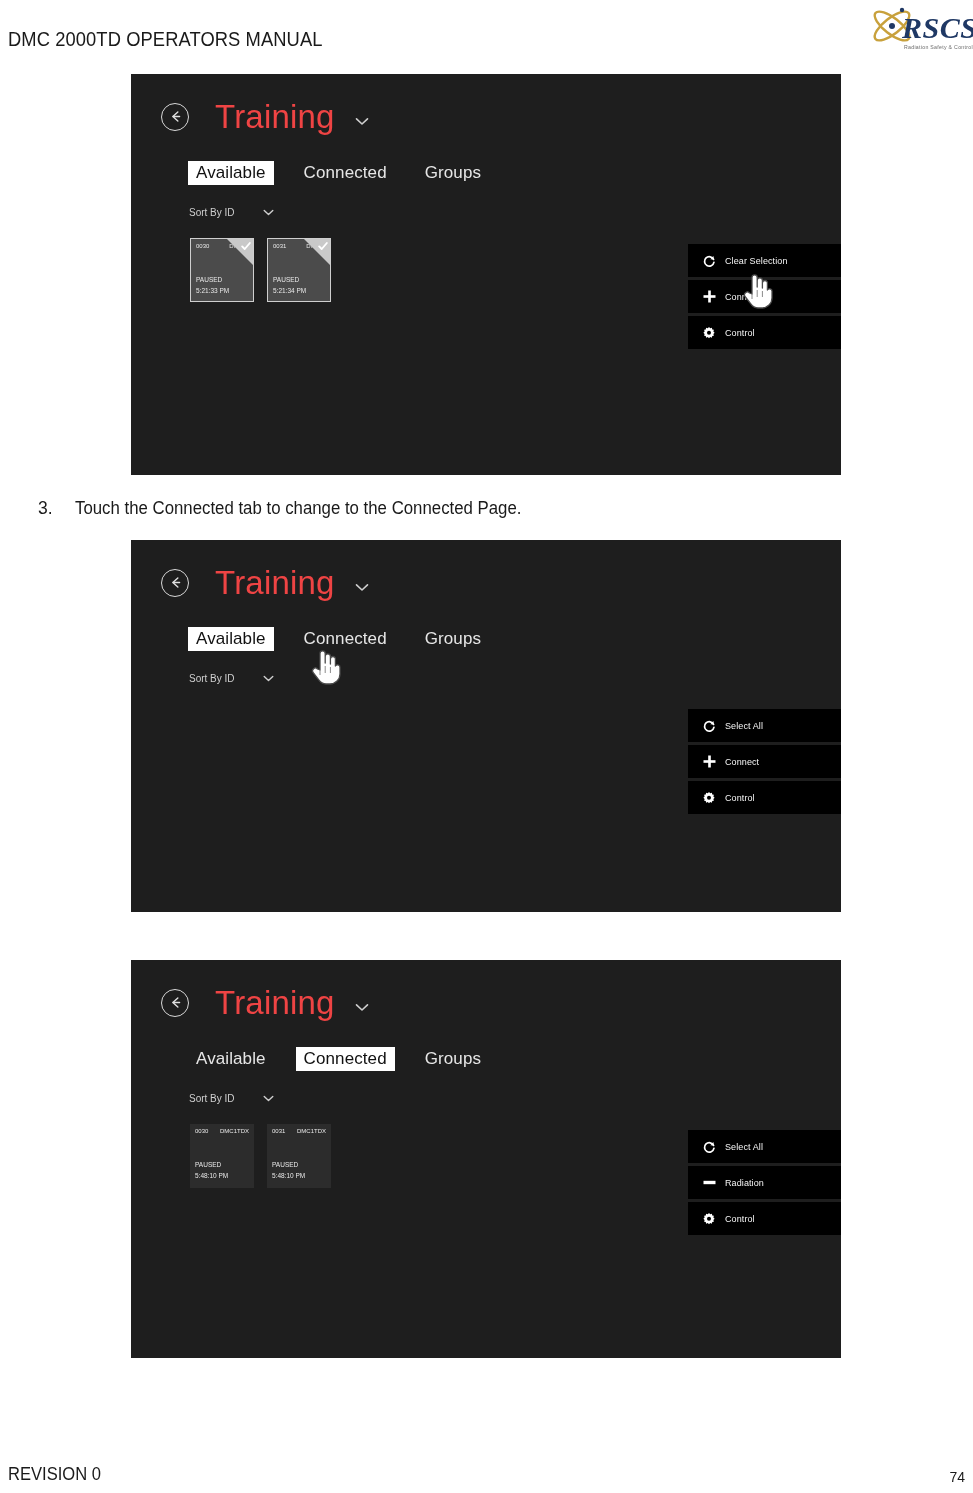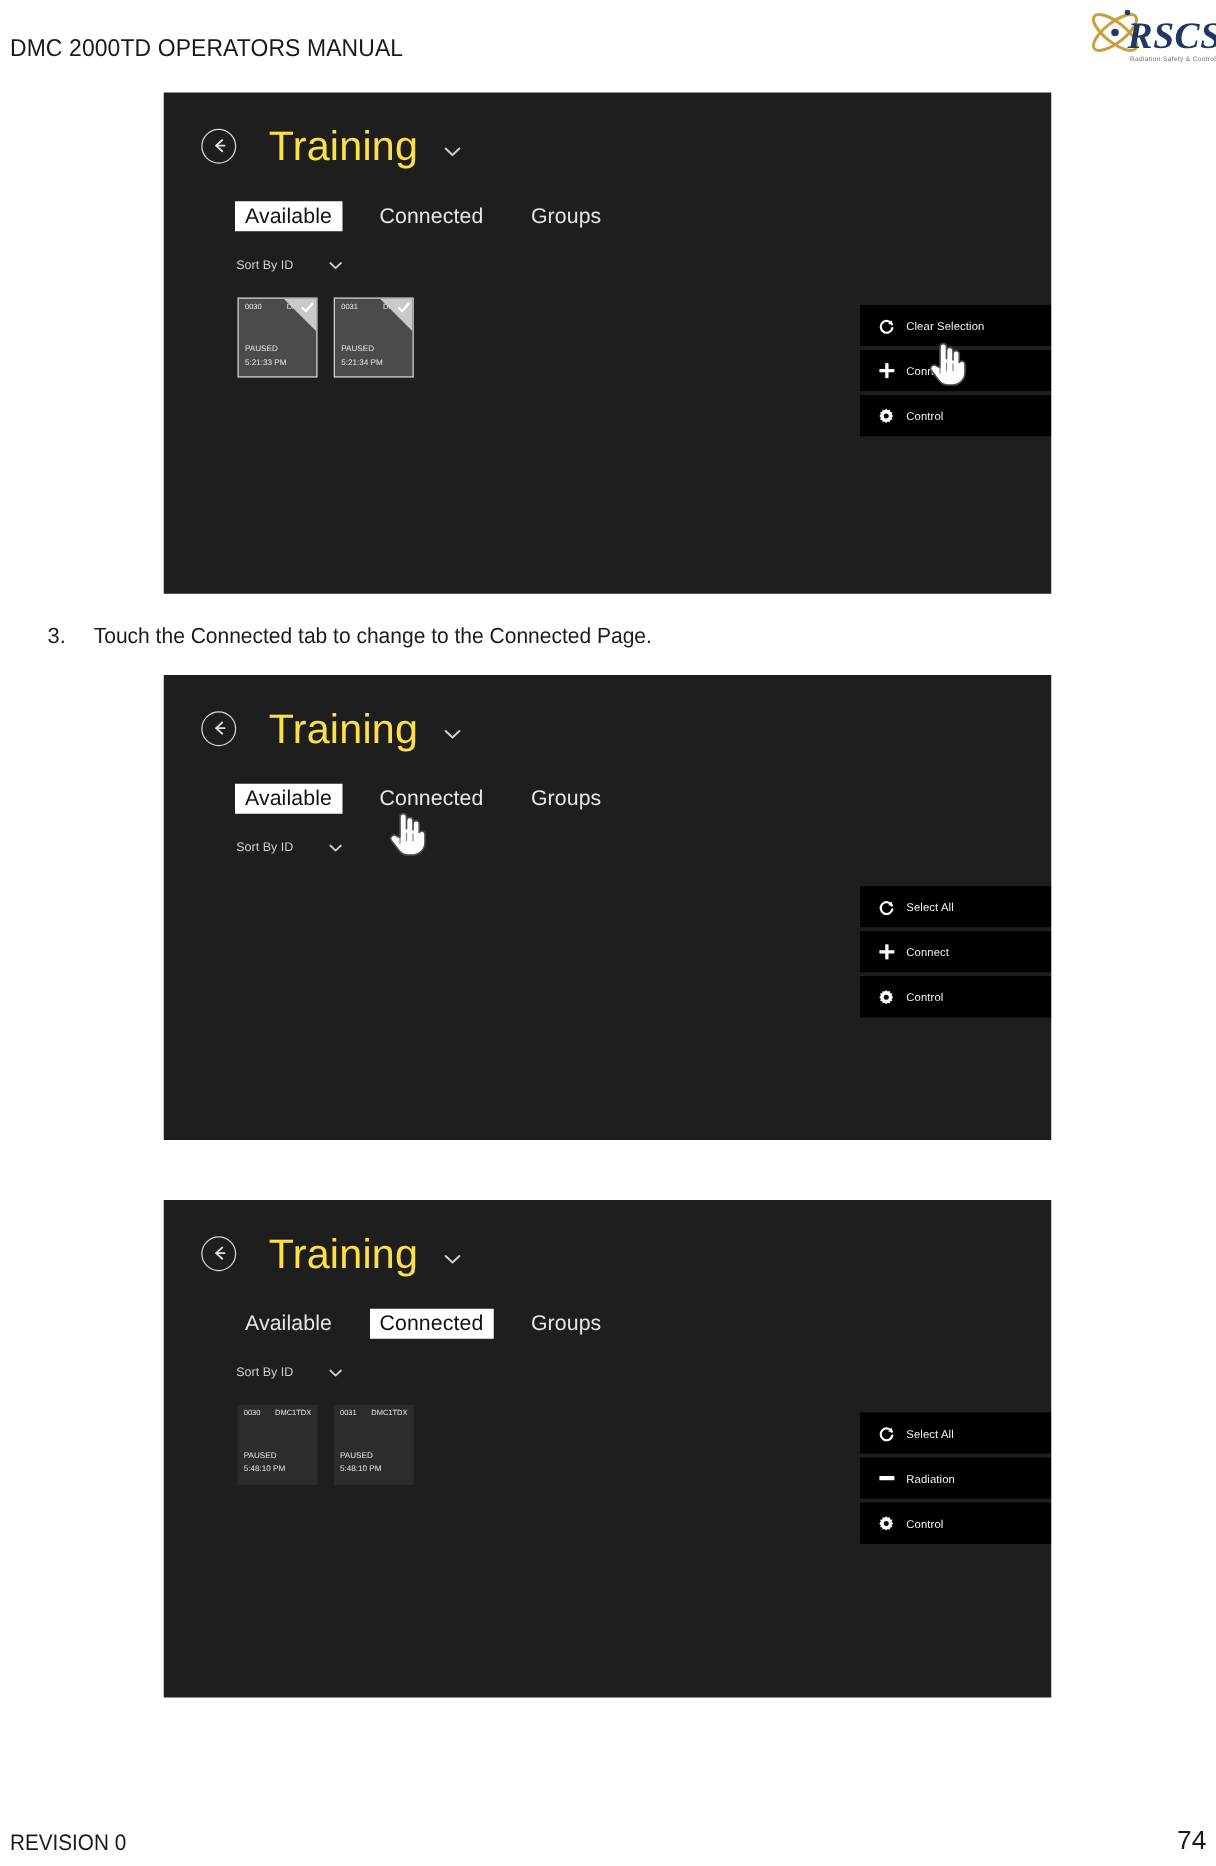--- a/index.html
+++ b/index.html
@@ -62,21 +62,21 @@
     height: 26px;
     border: 1.7px solid #d8d8d8;
     border-radius: 50%;
     display: flex;
     align-items: center;
     justify-content: center;
     flex: 0 0 auto;
   }
   .back-btn svg { display: block; }
   .panel-title {
-    color: #fde047;
+    color: #ef4444;
     font-weight: 300;
     letter-spacing: 0.2px;
     white-space: nowrap;
   }
   .title-chevron {
     color: #cfcfcf;
     flex: 0 0 auto;
   }
   .title-chevron svg { display: block; }
 
@@ -226,21 +226,21 @@
     bottom: 8px;
     font-size: 18px;
     color: #1a1a1a;
     transform: scaleX(0.92);
     transform-origin: left center;
   }
   .footer-page {
     position: absolute;
     right: 8px;
     bottom: 8px;
-    font-size: 21px;
+    font-size: 14px;
     color: #1a1a1a;
   }
 </style>
 </head>
 <body>
 
 <div class="page-header">
   <div class="doc-title">DMC 2000TD OPERATORS MANUAL</div>
 
   <div class="logo-block">

